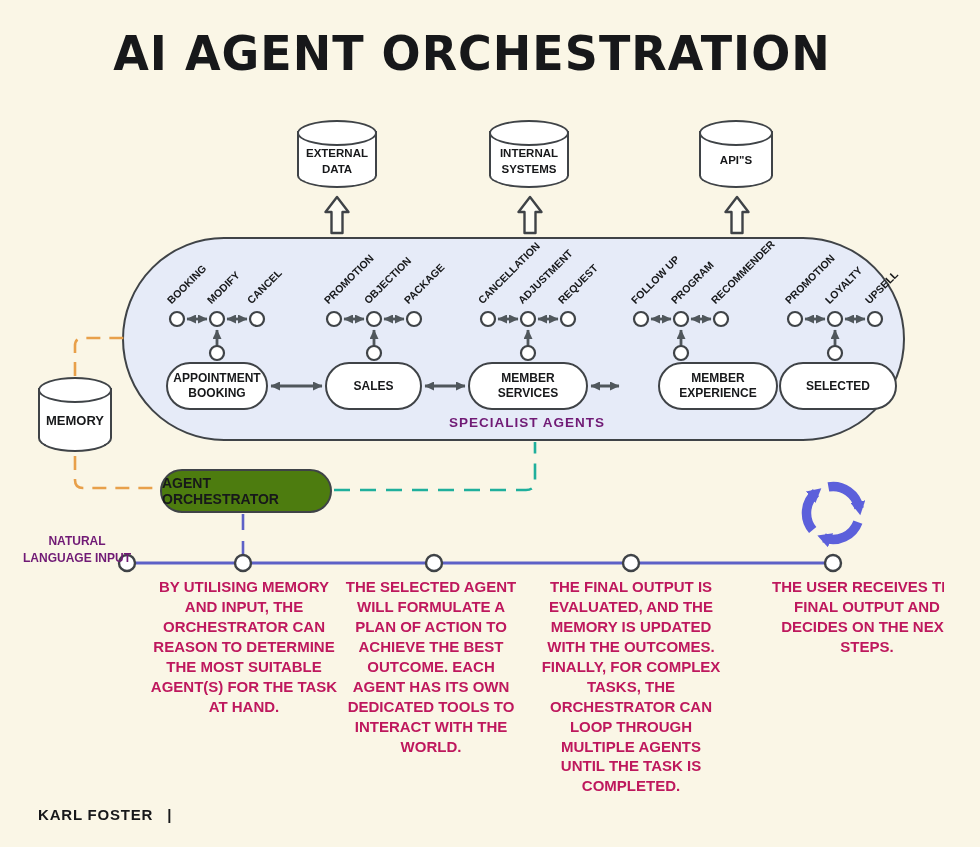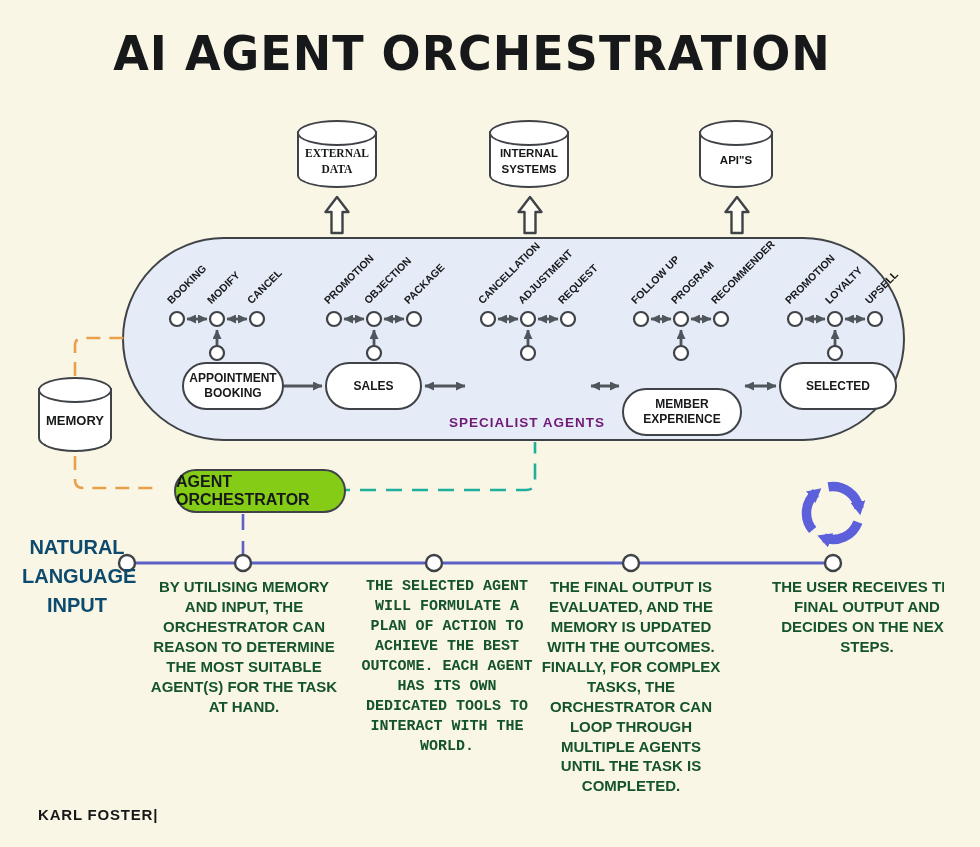--- a/index.html
+++ b/index.html
@@ -10,21 +10,21 @@
            font-size:46px; font-weight:bold; letter-spacing:1px; color:#17181a;
            font-family:"DejaVu Sans", sans-serif; transform:scaleY(1.04); }
 
   
   .cylinder { position:absolute; background:#fff; border:2.4px solid #3F4347; border-top:none;
               border-radius:0 0 50% 50% / 0 0 22% 22%; z-index:3; }
   .cylinder::before { content:''; position:absolute; left:-2.4px; right:-2.4px; top:-11px; height:22px;
               background:#fff; border:2.4px solid #3F4347; border-radius:50%; }
   .cyl-label { position:absolute; left:0; right:0; top:14px; text-align:center;
                font-size:11.5px; font-weight:bold; line-height:1.4; color:#17181a; }
-  .cyl-ext { left:297px; top:131px; width:80px; height:57px;font-family:Liberation Serif, serif; }
+  .cyl-ext { left:297px; top:131px; width:80px; height:57px; }
   .cyl-int { left:489px; top:131px; width:80px; height:57px; }
   .cyl-api { left:699px; top:131px; width:74px; height:57px; }
   .cyl-api .cyl-label { top:21px; }
   .cyl-mem { left:38px;  top:388px; width:74px; height:64px; }
   .cyl-mem .cyl-label { top:24px; font-size:13px; }
 
   
   .agents-pill { position:absolute; left:122px; top:237px; width:783px; height:204px;
                  background:#E6EBF8; border:2.4px solid #3F4347; border-radius:102px; z-index:1; }
   .agents-caption { position:absolute; left:427px; top:415px; width:200px; text-align:center;
@@ -35,35 +35,35 @@
                border-radius:24px; display:flex; align-items:center; justify-content:center;
                text-align:center; font-size:12px; font-weight:bold; line-height:1.25;
                color:#17181a; z-index:3; padding:0 5px; }
 
   
   .tool-label { position:absolute; transform:rotate(-45deg); transform-origin:left bottom;
                 font-size:10.5px; font-weight:bold; white-space:nowrap; line-height:12px;
                 color:#17181a; z-index:3; }
 
   
-  .orchestrator { position:absolute; left:160px; top:469px; width:172px; height:44px; background:#84cc16;
+  .orchestrator { position:absolute; left:160px; top:469px; width:172px; height:44px; background:#4d7c0f;
                   border:2.4px solid #3F4347; border-radius:22px; display:flex; align-items:center;
-                  justify-content:center; font-size:16px; font-weight:bold; color:#17181a; z-index:3;margin-left:14px; }
+                  justify-content:center; font-size:14px; font-weight:bold; color:#17181a; z-index:3; }
 
   
   .input-label { position:absolute; left:22px; top:533px; width:110px; text-align:center;
-                 font-size:20px; font-weight:bold; line-height:1.45; color:#0c4a6e; z-index:3; }
+                 font-size:12px; font-weight:bold; line-height:1.45; color:#701a75; z-index:3; }
   .step-text { position:absolute; top:577px; text-align:center; font-size:15px; font-weight:bold;
-               line-height:1.33; color:#14532d; z-index:3; }
+               line-height:1.33; color:#be185d; z-index:3; }
   .step-1 { left:148px; width:192px; }
-  .step-2 { left:356px; width:182px;font-family:Liberation Mono, monospace; }
+  .step-2 { left:340px; width:182px; }
   .step-3 { left:537px; width:188px; }
   .step-4 { left:764px; width:206px; }
 
-  .footer { position:absolute; left:38px; top:806px; display:flex; gap:0; font-size:15px;
+  .footer { position:absolute; left:38px; top:806px; display:flex; gap:14px; font-size:15px;
             font-weight:bold; letter-spacing:0.8px; color:#17181a; z-index:3;align-items:flex-end; }
 
   svg.overlay { position:absolute; left:0; top:0; z-index:2; pointer-events:none; }
 </style>
 </head>
 <body>
 
 <div class="canvas">
 
   <div class="title">AI AGENT ORCHESTRATION</div>
@@ -78,23 +78,24 @@
     <div class="cyl-label">API"S</div>
   </div>
 
   <div class="cylinder cyl-mem">
     <div class="cyl-label">MEMORY</div>
   </div>
 
   <div class="agents-pill"></div>
   <div class="agents-caption">SPECIALIST AGENTS</div>
 
-  <div class="agent-box" style="left:182px;width:102px;text-align:center;">APPOINTMENT BOOKING</div>
+  <div class="agent-box" style="left:166px;width:102px;text-align:center;">APPOINTMENT BOOKING</div>
   <div class="agent-box" style="left:325px;width:97px;">SALES</div>
-  <div class="agent-box" style="left:622px;width:120px;margin-top:26px;">MEMBER EXPERIENCE</div>
+  <div class="agent-box" style="left:468px;width:120px;">MEMBER SERVICES</div>
+  <div class="agent-box" style="left:658px;width:120px;">MEMBER EXPERIENCE</div>
   <div class="agent-box" style="left:779px;width:118px;">SELECTED</div>
 
   <div class="tool-label" style="left:173px;top:294px;">BOOKING</div>
   <div class="tool-label" style="left:213px;top:294px;">MODIFY</div>
   <div class="tool-label" style="left:253px;top:294px;">CANCEL</div>
 
   <div class="tool-label" style="left:330px;top:294px;">PROMOTION</div>
   <div class="tool-label" style="left:370px;top:294px;">OBJECTION</div>
   <div class="tool-label" style="left:410px;top:294px;">PACKAGE</div>
 

